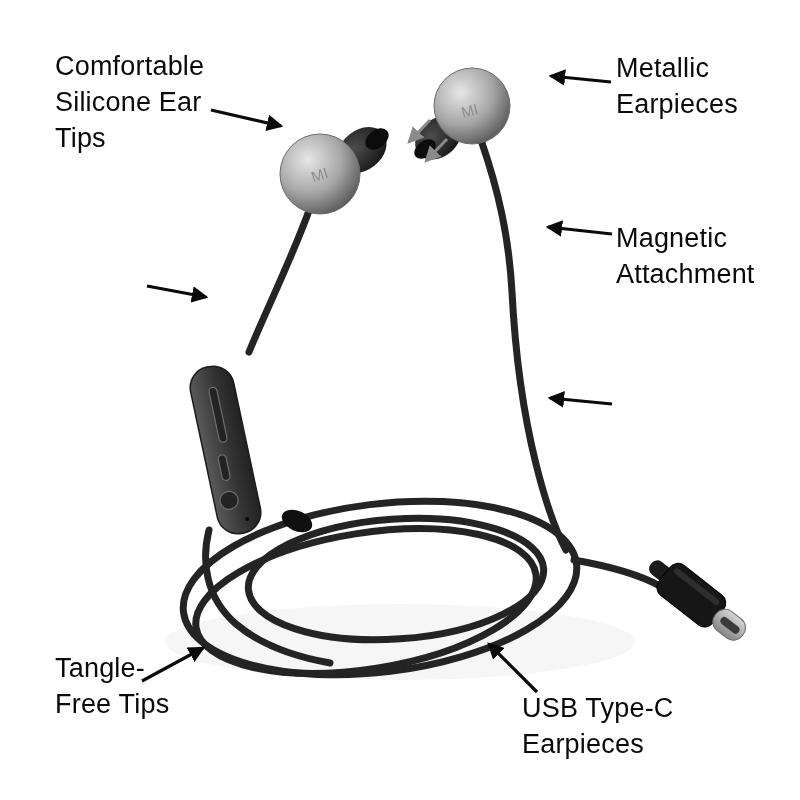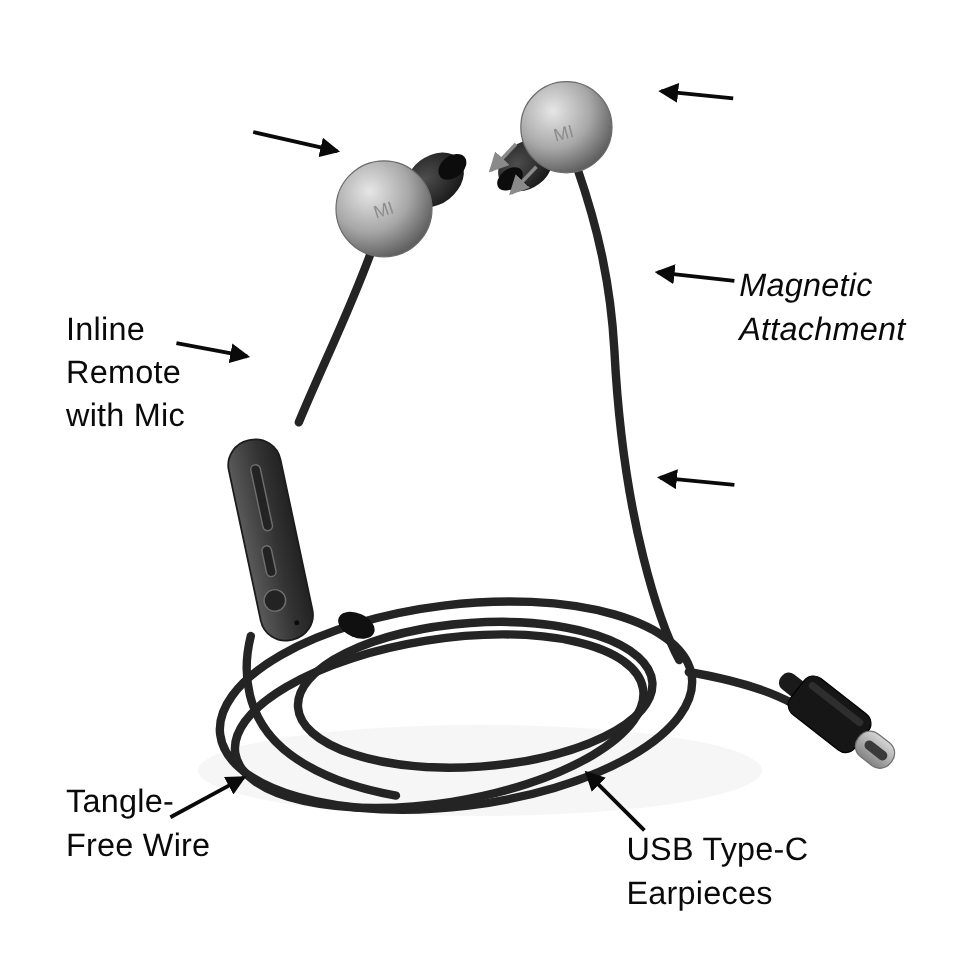--- a/index.html
+++ b/index.html
@@ -14,21 +14,21 @@
   .callout{
     position:absolute;
     font-size:27px;
     line-height:36px;
     font-weight:400;
     color:#0a0a0a;
     letter-spacing:.2px;
   }
   #lbl-ear-tips   {left:55px;  top:48px;  width:185px;}
   #lbl-metallic   {left:616px; top:50px;  width:150px;}
-  #lbl-magnetic   {left:616px; top:220px; width:165px;font-style:italic;}
+  #lbl-magnetic   {left:616px; top:220px; width:165px;}
   #lbl-remote     {left:55px;  top:256px; width:118px;}
   #lbl-volume     {left:616px; top:376px; width:148px;}
   #lbl-tangle     {left:55px;  top:650px; width:130px;}
   #lbl-usb        {left:522px; top:690px; width:200px;}
   svg{position:absolute;left:0;top:0;}
 </style>
 </head>
 <body>
 
 <div class="stage">
@@ -121,24 +121,25 @@
       <path d="M 211 110 L 281 126" marker-end="url(#arrowBlack)"></path>
       <path d="M 611 82  L 551 76" marker-end="url(#arrowBlack)"></path>
       <path d="M 612 234 L 548 227" marker-end="url(#arrowBlack)"></path>
       <path d="M 147 286 L 206 297" marker-end="url(#arrowBlack)"></path>
       <path d="M 612 404 L 550 398" marker-end="url(#arrowBlack)"></path>
       <path d="M 142 681 L 203 648" marker-end="url(#arrowBlack)"></path>
       <path d="M 537 692 L 489 644" marker-end="url(#arrowBlack)"></path>
     </g>
   </svg>
 
+  <div class="callout" id="lbl-ear-tips">Comfortable Silicone Ear Tips</div>
 
+  <div class="callout" id="lbl-metallic">Metallic Earpieces</div>
 
   <div class="callout" id="lbl-magnetic">Magnetic Attachment</div>
 
-  <div class="callout" id="lbl-remote">Inline Remote with Mic</div>
 
 
-  <div class="callout" id="lbl-tangle">Tangle-Free Wire</div>
+  <div class="callout" id="lbl-tangle">Tangle-Free Tips</div>
 
   <div class="callout" id="lbl-usb">USB Type-C Earpieces</div>
 
 </div>
 
 </body></html>

